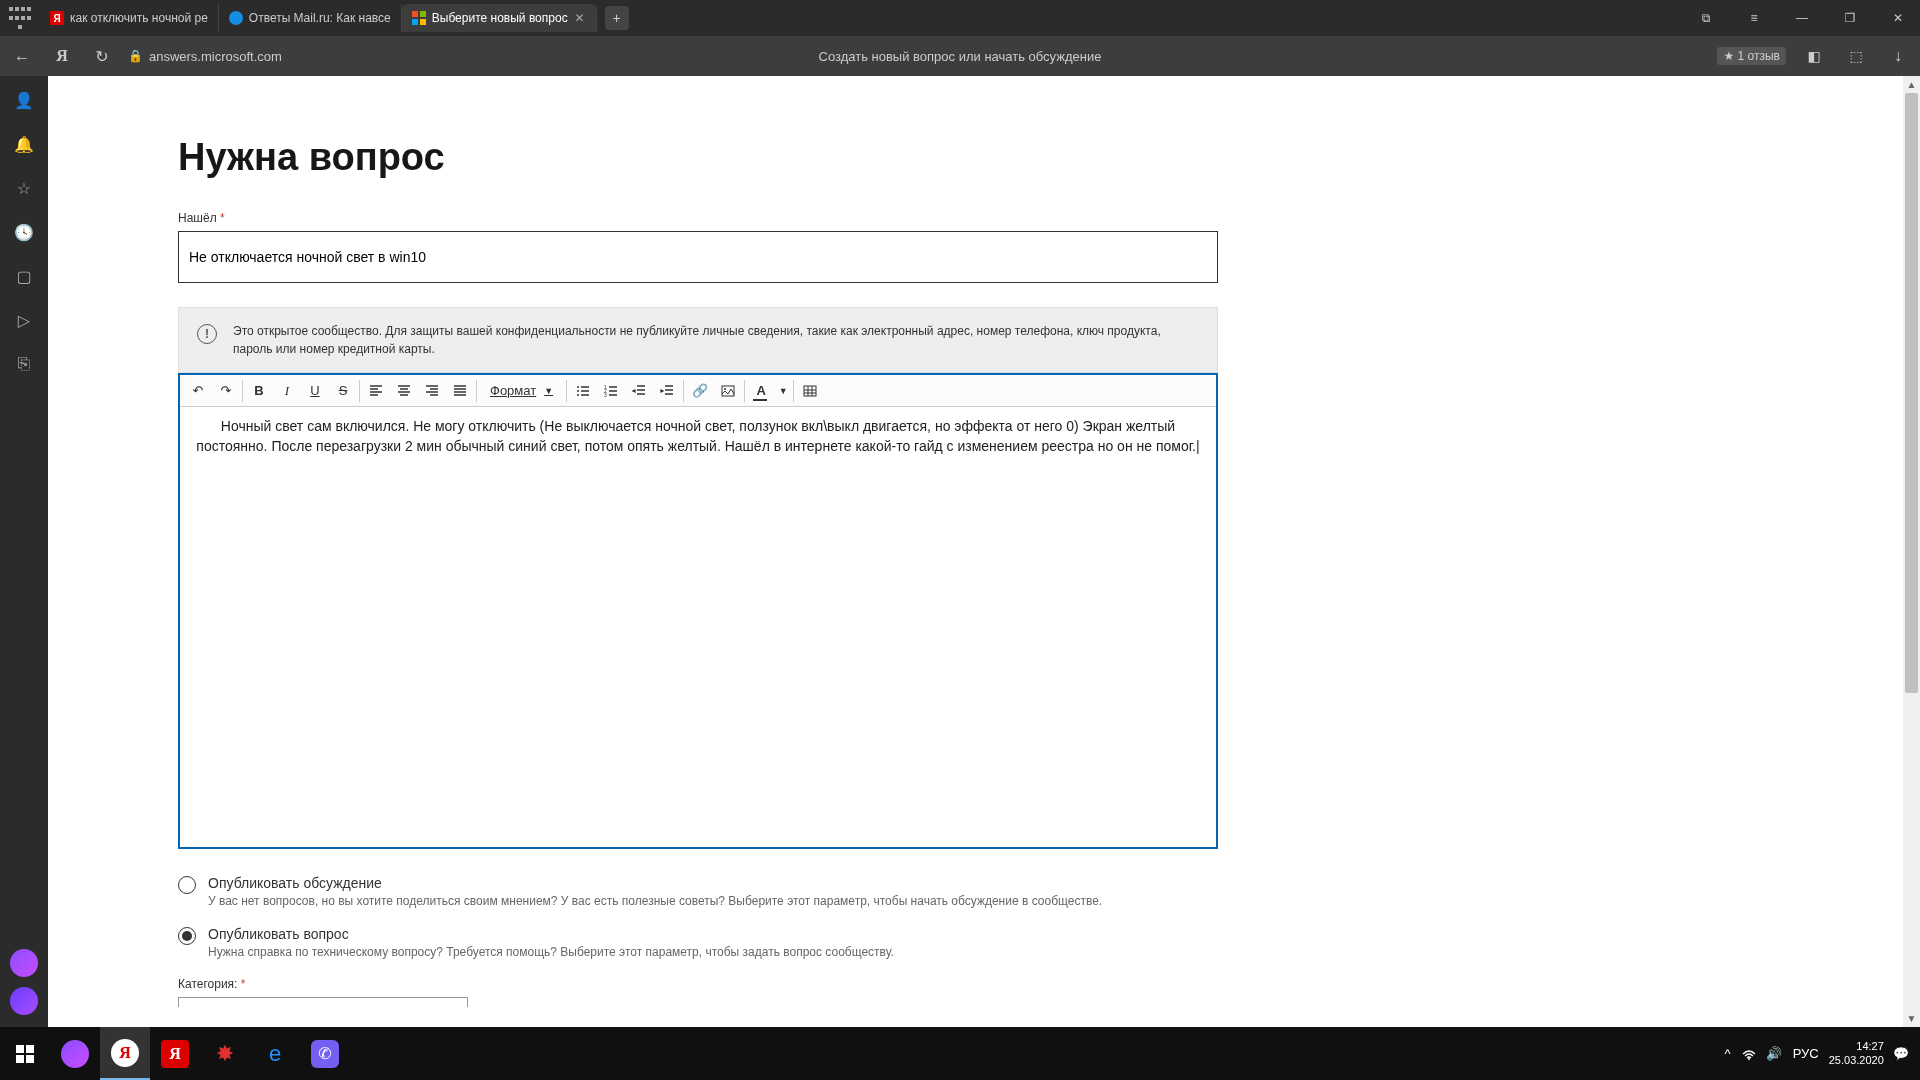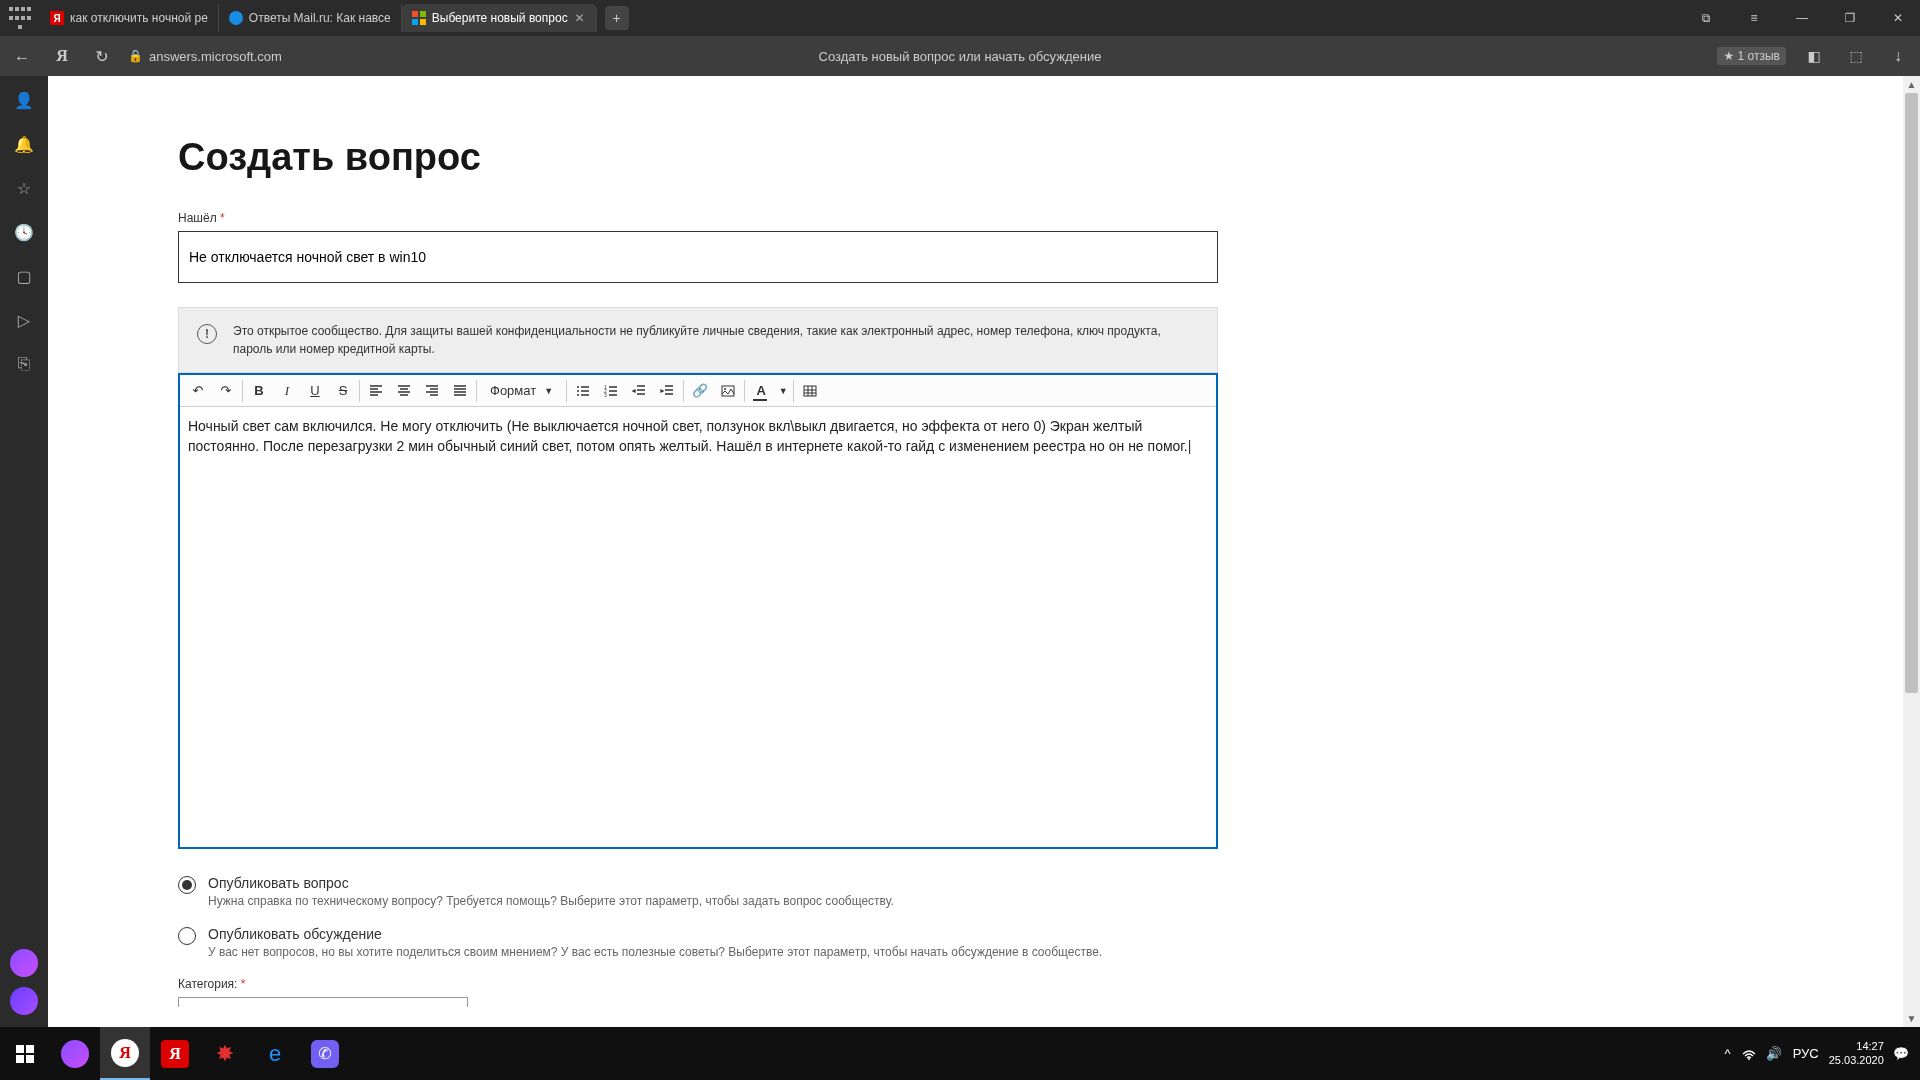--- a/index.html
+++ b/index.html
@@ -44,22 +44,22 @@
 .req { color: #d13438; }
 .text-input { width: 1040px; height: 52px; border: 1px solid #333; padding: 0 10px; font-size: 14px; margin-bottom: 24px; }
 .warn-box { width: 1040px; background: #eee; border: 1px solid #ddd; padding: 14px 18px; display: flex; gap: 16px; align-items: flex-start; margin-bottom: 0; }
 .warn-icon { width: 20px; height: 20px; border: 1.5px solid #555; border-radius: 50%; display: flex; align-items: center; justify-content: center; font-size: 12px; font-weight: bold; color: #555; flex-shrink: 0; margin-top: 2px; }
 .warn-text { font-size: 12px; color: #333; line-height: 1.5; }
 
 .editor-container { width: 1040px; border: 2px solid #0067b8; }
 .editor-toolbar { height: 32px; background: #fcfcfc; border-bottom: 1px solid #ccc; display: flex; align-items: center; padding: 0 4px; }
 .tb-btn { width: 28px; height: 28px; display: flex; align-items: center; justify-content: center; font-size: 13px; color: #333; cursor: pointer; font-family: Arial, sans-serif; }
 .tb-sep { width: 1px; height: 22px; background: #ccc; margin: 0 2px; }
-.tb-format { padding: 0 10px; font-size: 13px; color: #333; display: flex; align-items: center; gap: 8px; cursor: pointer; border: 1px solid transparent; }
-.editor-body { min-height: 440px; padding: 10px 8px; font-size: 14px; line-height: 1.4; color: #222; }
+.tb-format { padding: 0 10px; font-size: 13px; color: #333; display: flex; align-items: center; gap: 8px; cursor: pointer; border: 1px solid transparent; text-decoration: underline; }
+.editor-body { min-height: 440px; padding: 10px 8px; font-size: 14px; line-height: 1.4; color: #222; text-align: center; }
 .caret::after { content: "|"; color: #333; animation: blink 1s infinite; }
 @keyframes blink { 50% { opacity: 0; } }
 
 .radio-group { margin-top: 26px; }
 .radio-opt { display: flex; align-items: flex-start; gap: 12px; margin-bottom: 18px; cursor: pointer; }
 .radio-circle { width: 18px; height: 18px; border: 1.5px solid #333; border-radius: 50%; flex-shrink: 0; margin-top: 1px; display: flex; align-items: center; justify-content: center; }
 .radio-circle.checked::after { content: ""; width: 10px; height: 10px; background: #333; border-radius: 50%; }
 .radio-label { font-size: 14px; color: #333; }
 .radio-desc { font-size: 12px; color: #666; margin-top: 3px; }
 
@@ -145,21 +145,21 @@
   <div class="rail-icon">▷</div>
   <div class="rail-icon">⎘</div>
   <div class="rail-bottom">
     <div class="rail-bubble" style="background:linear-gradient(135deg,#8a4dff,#c94dff);"></div>
     <div class="rail-bubble" style="background:linear-gradient(135deg,#6a3dff,#a94dff);"></div>
   </div>
 </div>
 
 <div class="viewport">
   <div class="content">
-    <h1 class="page-heading">Создать вопрос</h1>
+    <h1 class="page-heading">Нужна вопрос</h1>
 
     <div class="field-label">
       <span>Нашёл</span> <span class="req">*</span>
     </div>
     <input class="text-input" value="Не отключается ночной свет в win10" style="">
 
 
     <div class="warn-box">
       <div class="warn-icon">!</div>
       <div class="warn-text">Это открытое сообщество. Для защиты вашей конфиденциальности не публикуйте личные сведения, такие как электронный адрес, номер телефона, ключ продукта, пароль или номер кредитной карты.</div>
@@ -252,31 +252,31 @@
               <rect x="1" y="2" width="12" height="10" fill="none" stroke="#333"></rect>
               <path d="M1 6h12M1 9h12M5 2v10M9 2v10" stroke="#333"></path>
             </svg>
         </div>
       </div>
       <div class="editor-body caret">Ночный свет сам включился. Не могу отключить (Не выключается ночной свет, ползунок вкл\выкл двигается, но эффекта от него 0) Экран желтый постоянно. После перезагрузки 2 мин обычный синий свет, потом опять желтый. Нашёл в интернете какой-то гайд с изменением реестра но он не помог.</div>
     </div>
 
     <div class="radio-group">
       <div class="radio-opt">
+        <div class="radio-circle"></div>
+        <div>
+          <div class="radio-label">Опубликовать обсуждение</div>
+          <div class="radio-desc">У вас нет вопросов, но вы хотите поделиться своим мнением? У вас есть полезные советы? Выберите этот параметр, чтобы начать обсуждение в сообществе.</div>
+        </div>
+      </div>
+      <div class="radio-opt">
         <div class="radio-circle checked"></div>
         <div>
           <div class="radio-label">Опубликовать вопрос</div>
           <div class="radio-desc">Нужна справка по техническому вопросу? Требуется помощь? Выберите этот параметр, чтобы задать вопрос сообществу.</div>
-        </div>
-      </div>
-      <div class="radio-opt">
-        <div class="radio-circle"></div>
-        <div>
-          <div class="radio-label">Опубликовать обсуждение</div>
-          <div class="radio-desc">У вас нет вопросов, но вы хотите поделиться своим мнением? У вас есть полезные советы? Выберите этот параметр, чтобы начать обсуждение в сообществе.</div>
         </div>
       </div>
     </div>
 
     <div class="field-label" style="margin-top:6px;">
       <span>Категория:</span> <span class="req">*</span>
     </div>
     <div style="width:290px;height:10px;border:1px solid #999;border-bottom:none;margin-top:4px;"></div>
   </div>
 </div>

